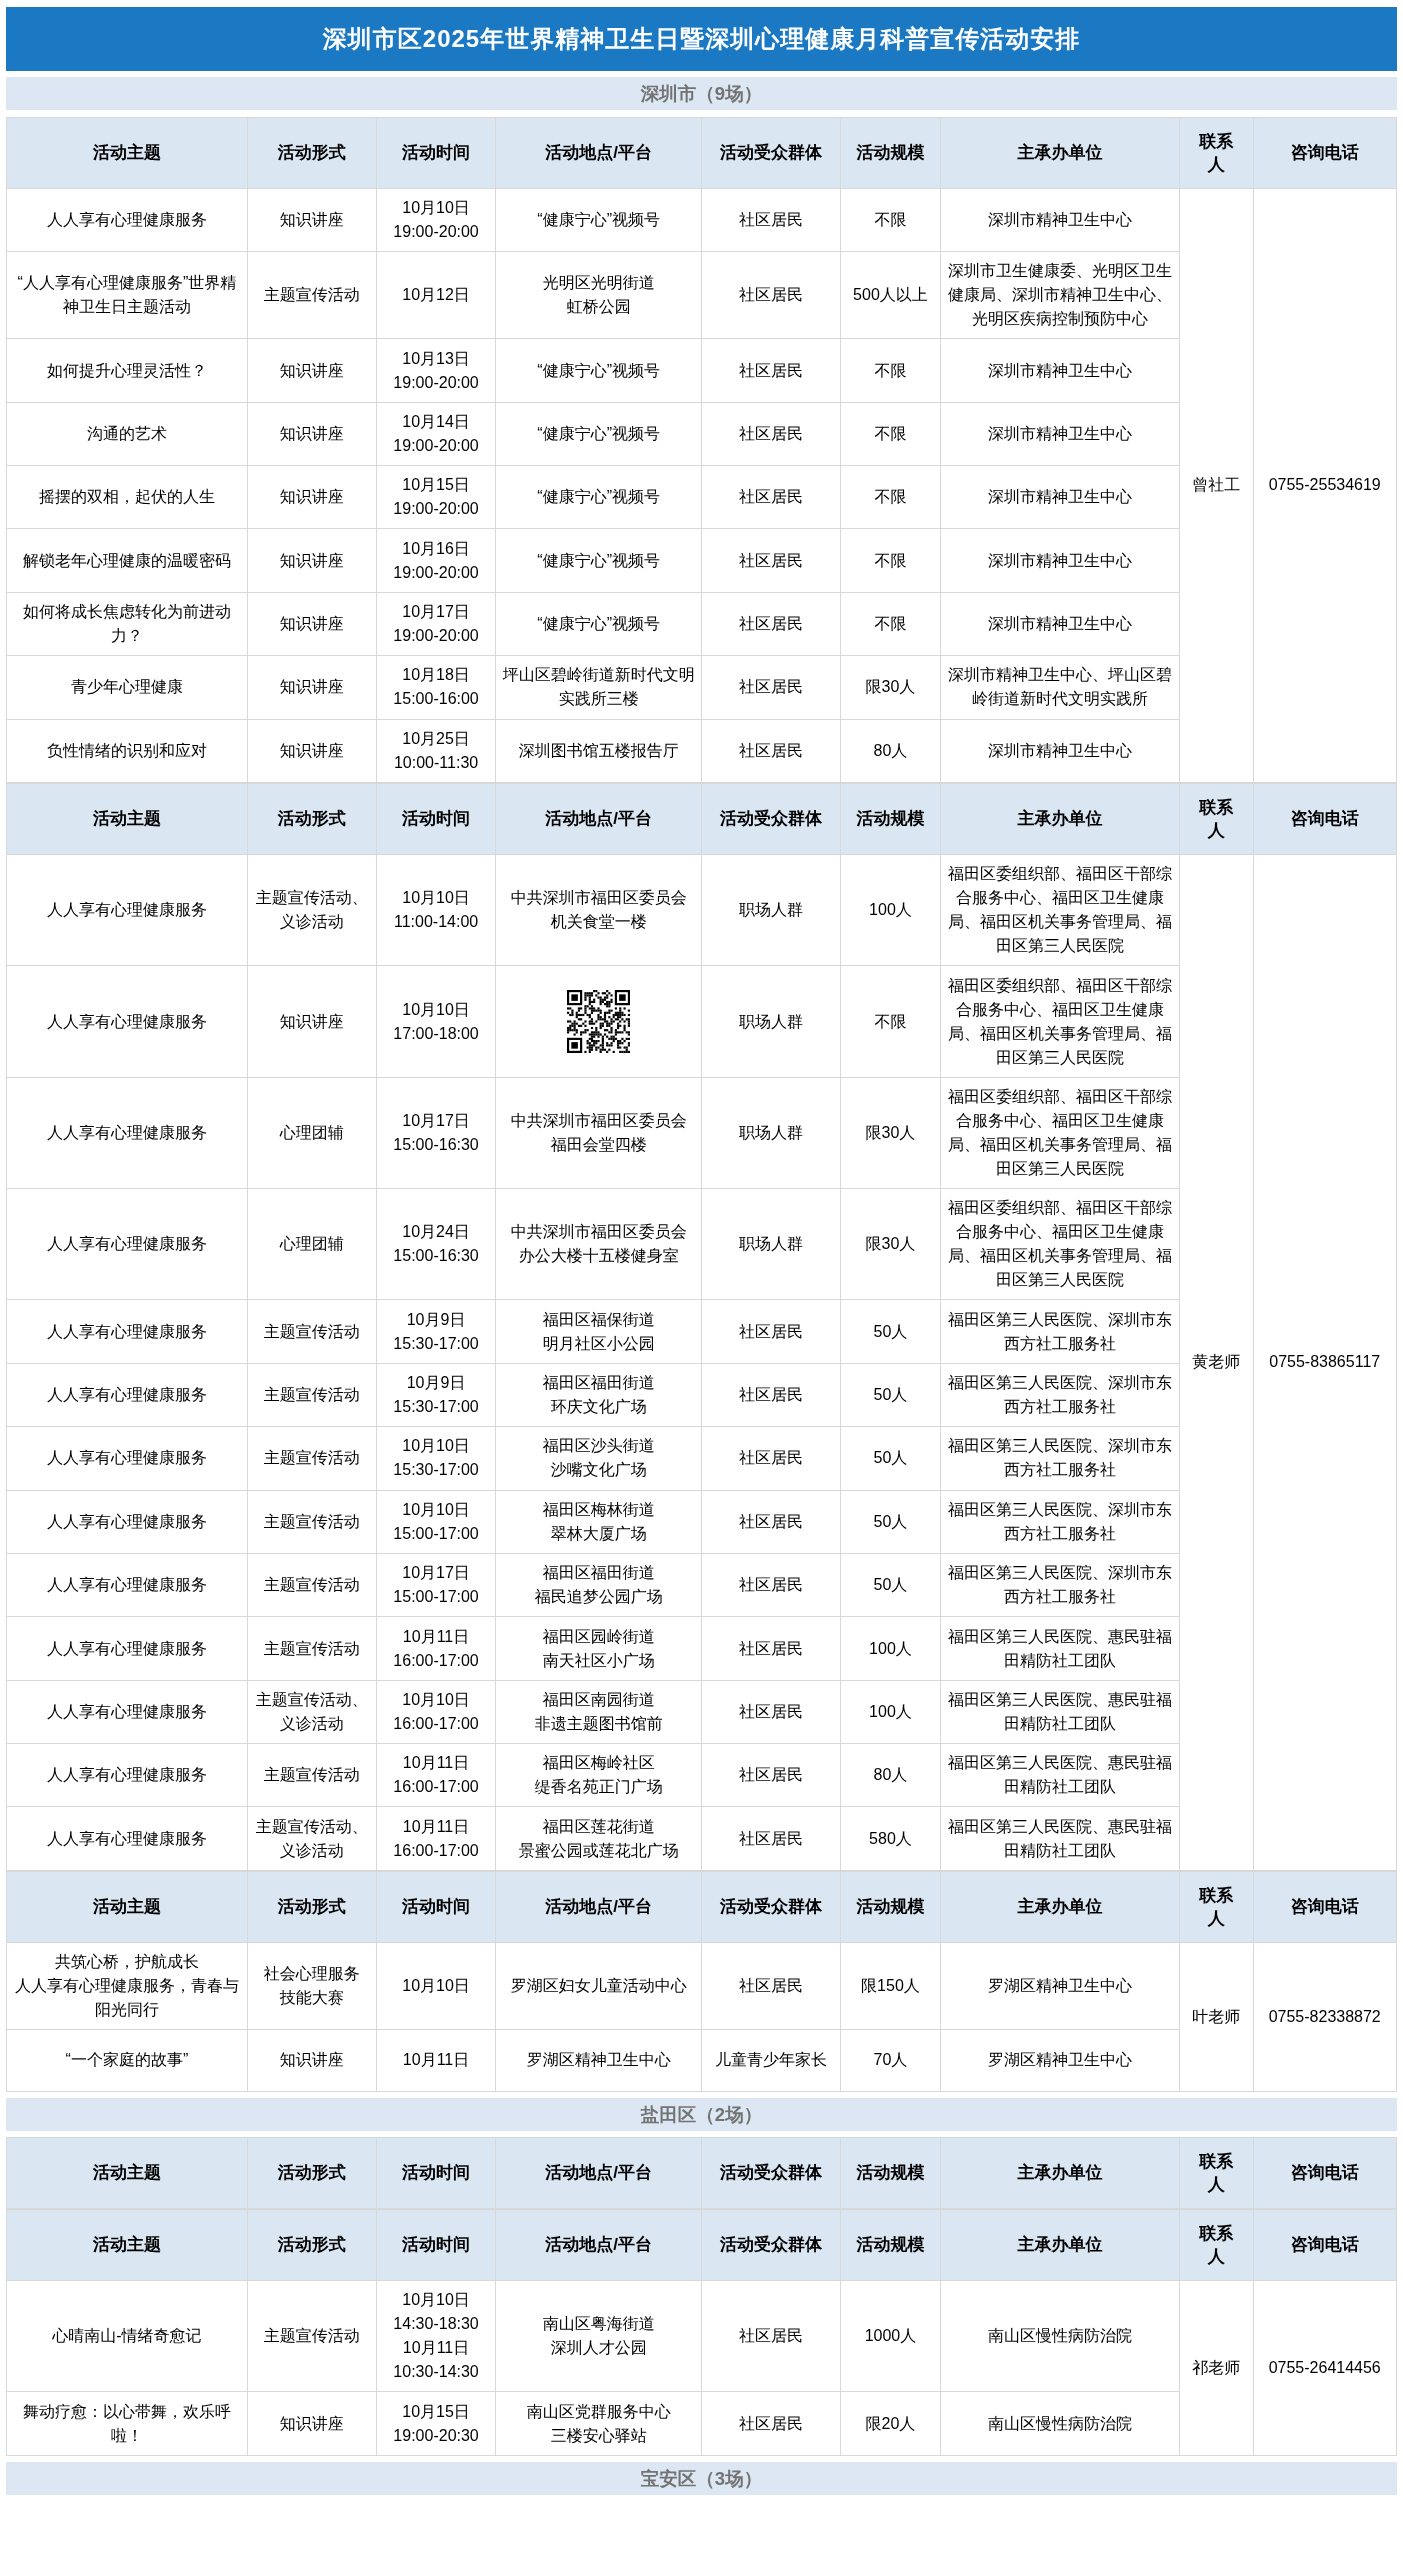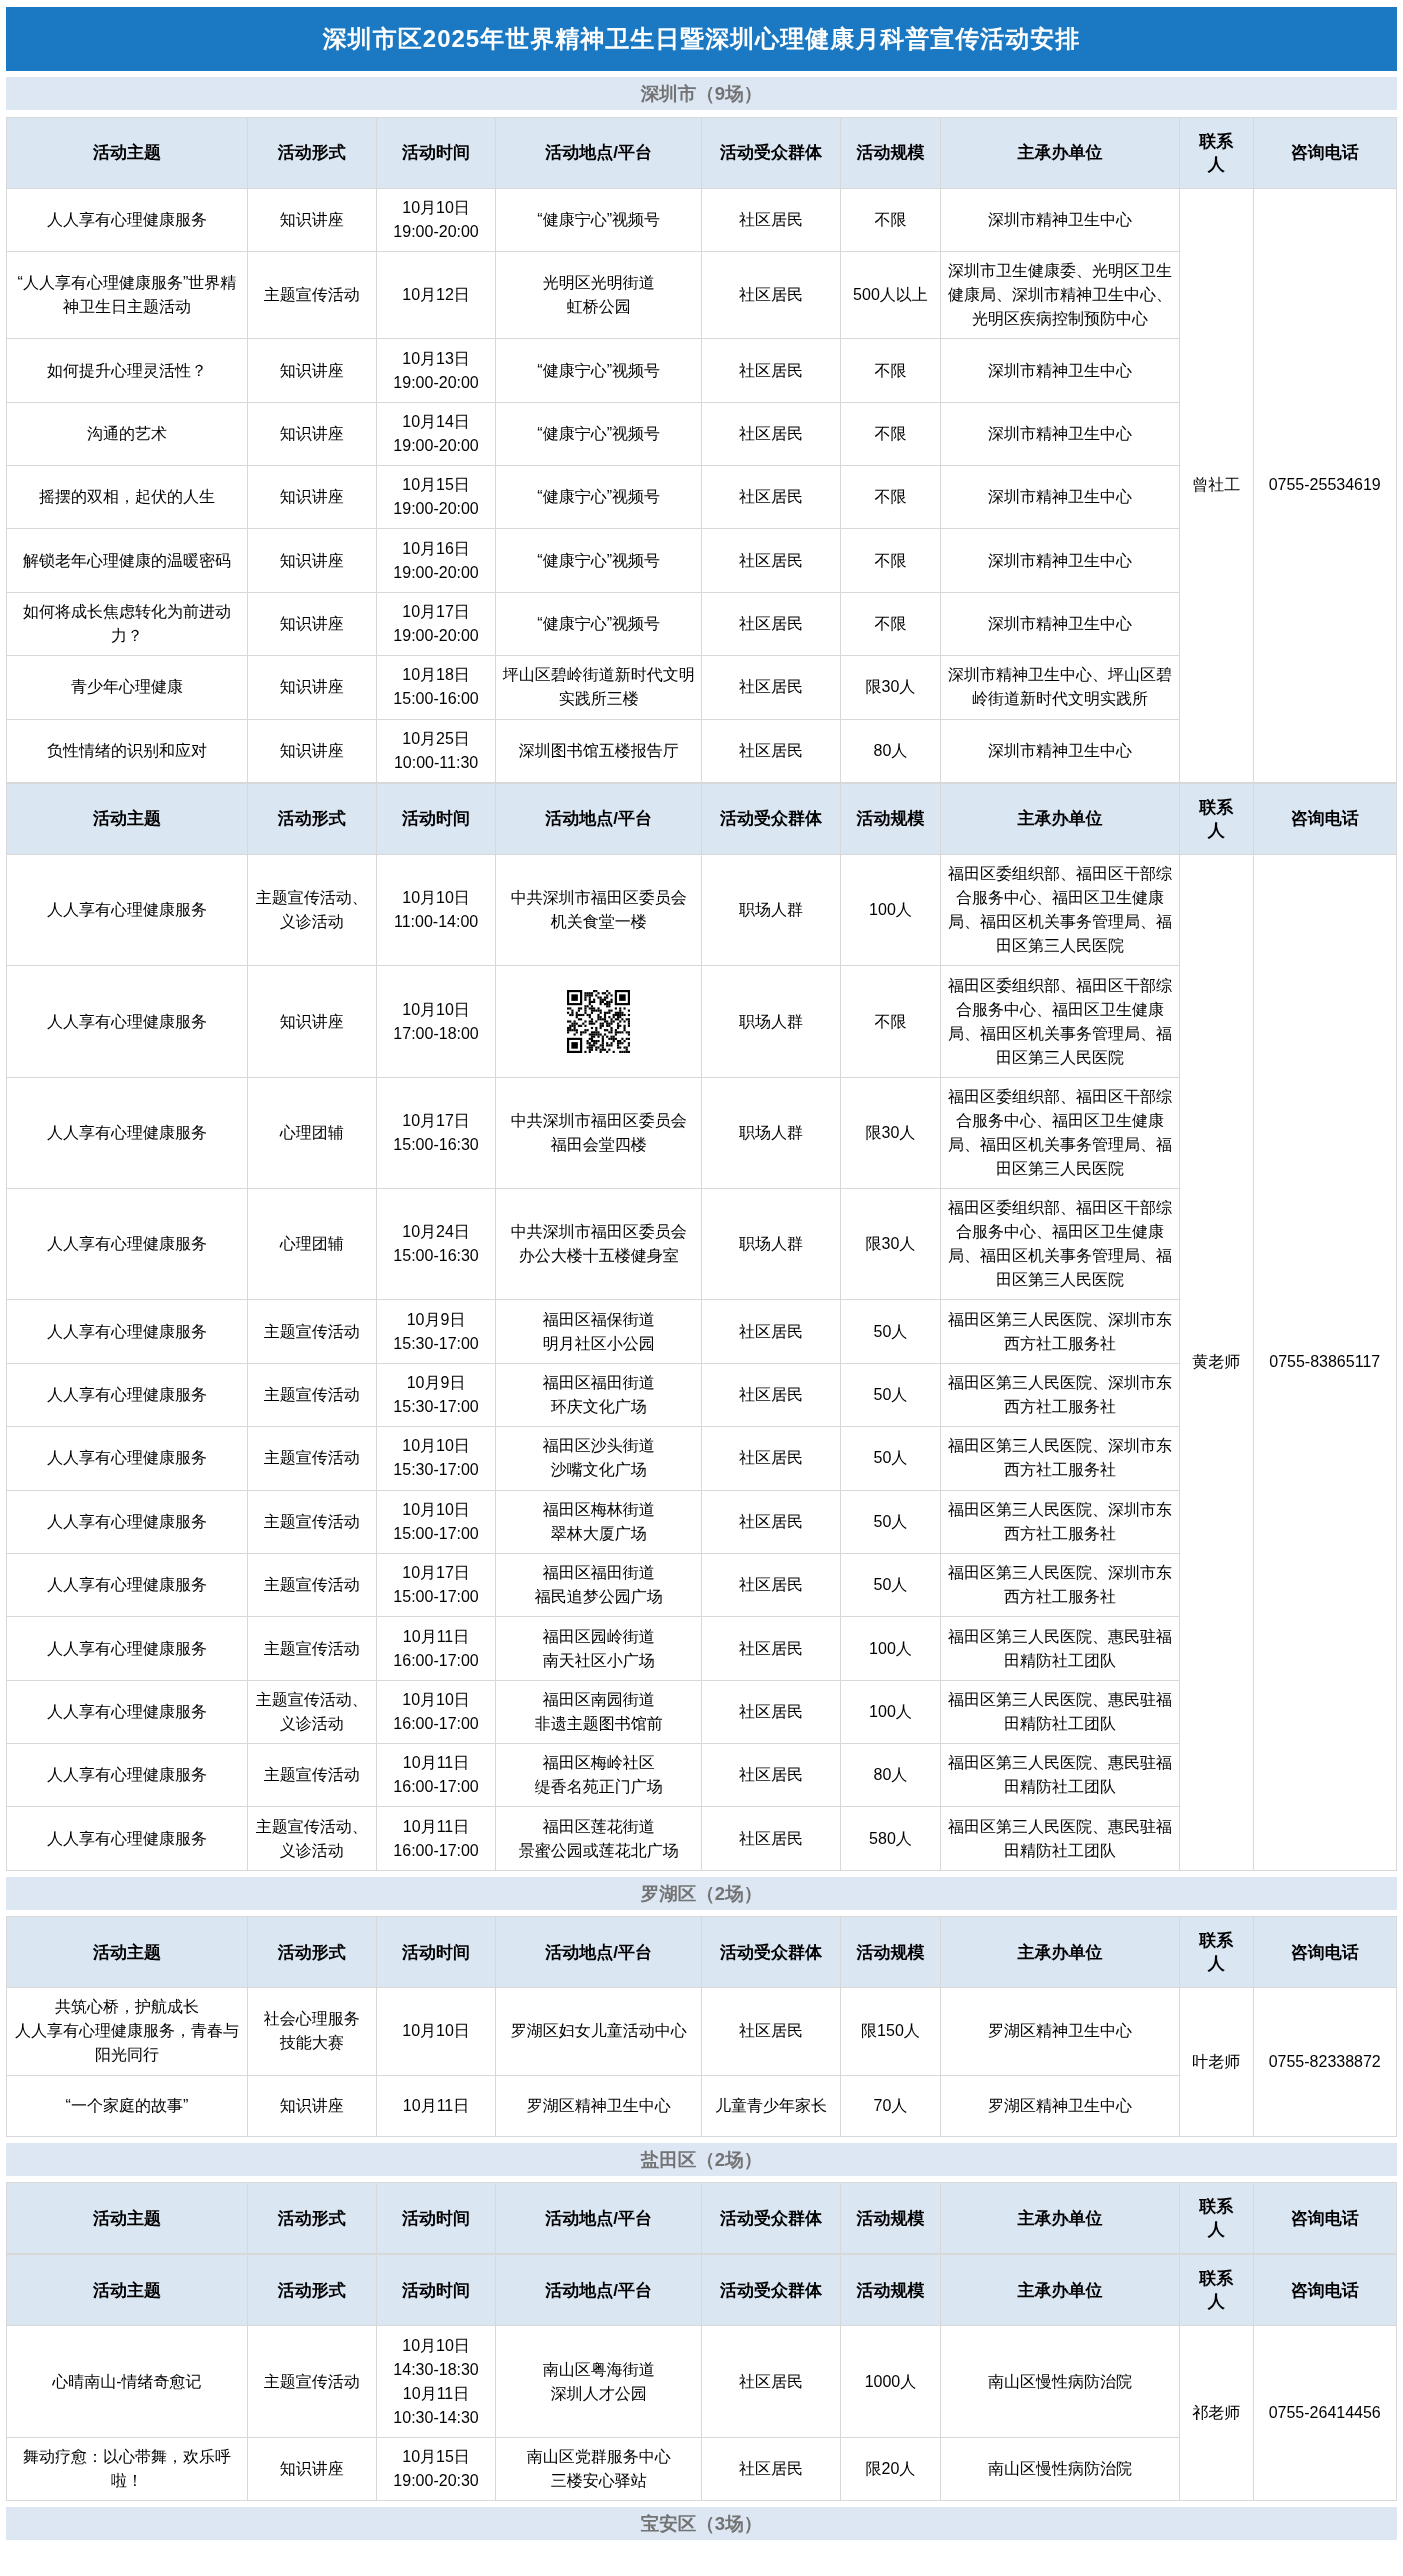--- a/index.html
+++ b/index.html
@@ -616,21 +616,20 @@
             <td>10月11日
 16:00-17:00</td>
             <td>福田区莲花街道
 景蜜公园或莲花北广场</td>
             <td>社区居民</td>
             <td>580人</td>
             <td>福田区第三人民医院、惠民驻福田精防社工团队</td>
           </tr>
         </tbody>
       </table>
-      <div class="section-band">罗湖区（2场）</div>
       <table class="activity-table">
         <colgroup>
           <col style="width: 17.3%;">
           <col style="width: 9.3%;">
           <col style="width: 8.6%;">
           <col style="width: 14.8%;">
           <col style="width: 10%;">
           <col style="width: 7.2%;">
           <col style="width: 17.2%;">
           <col style="width: 5.3%;">

